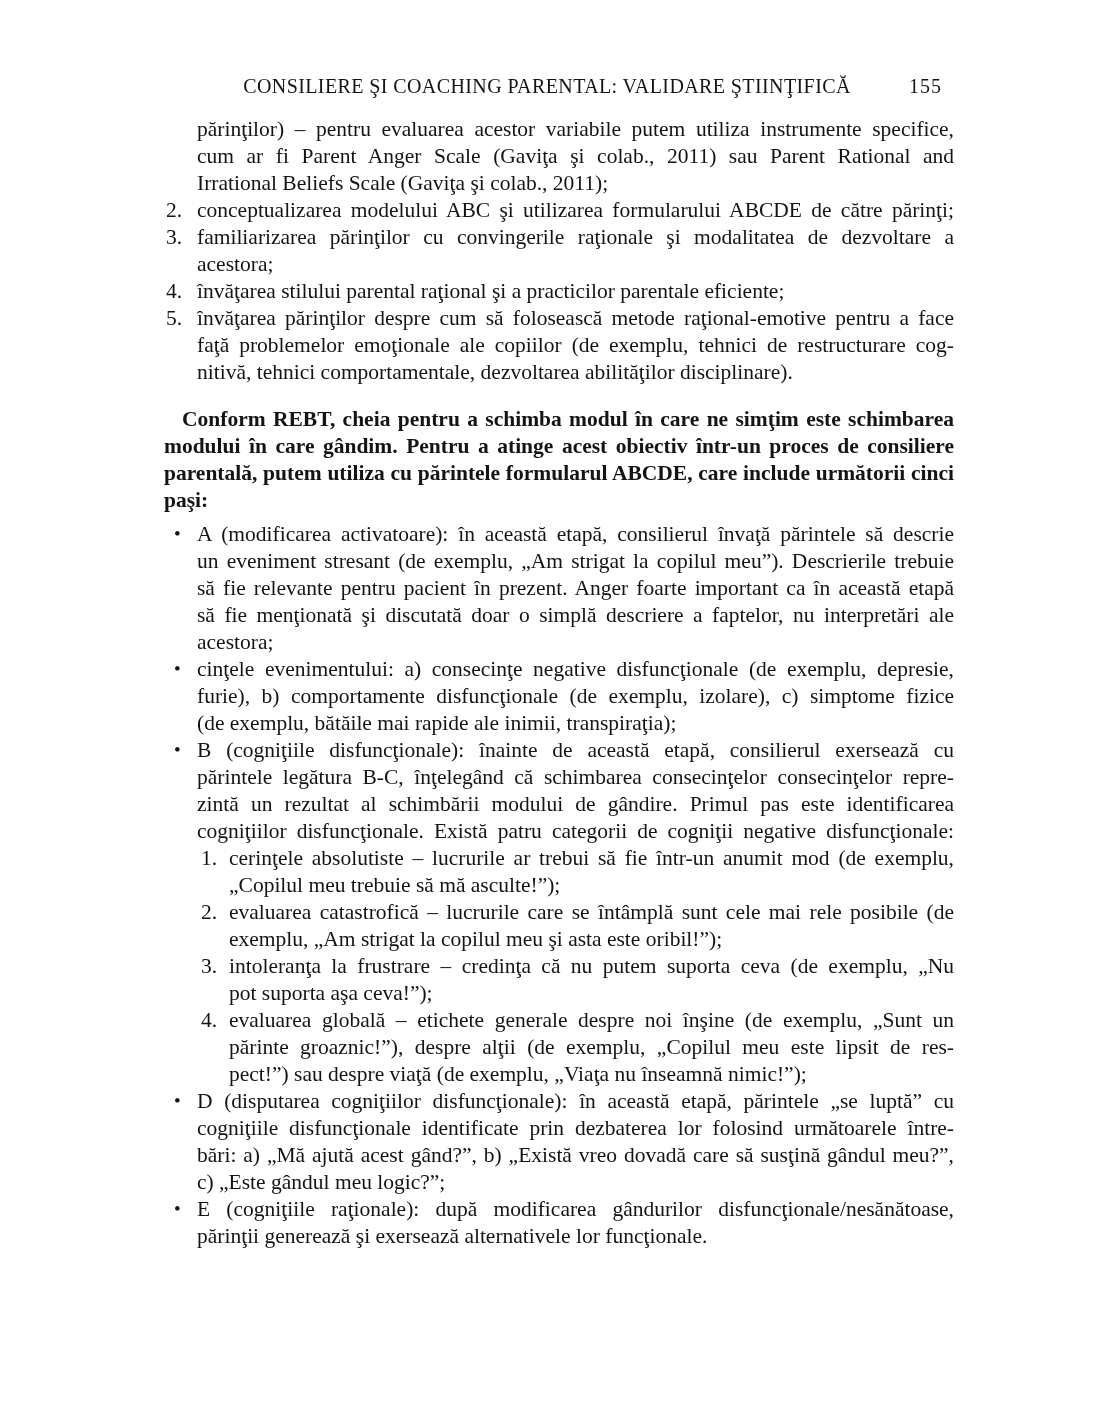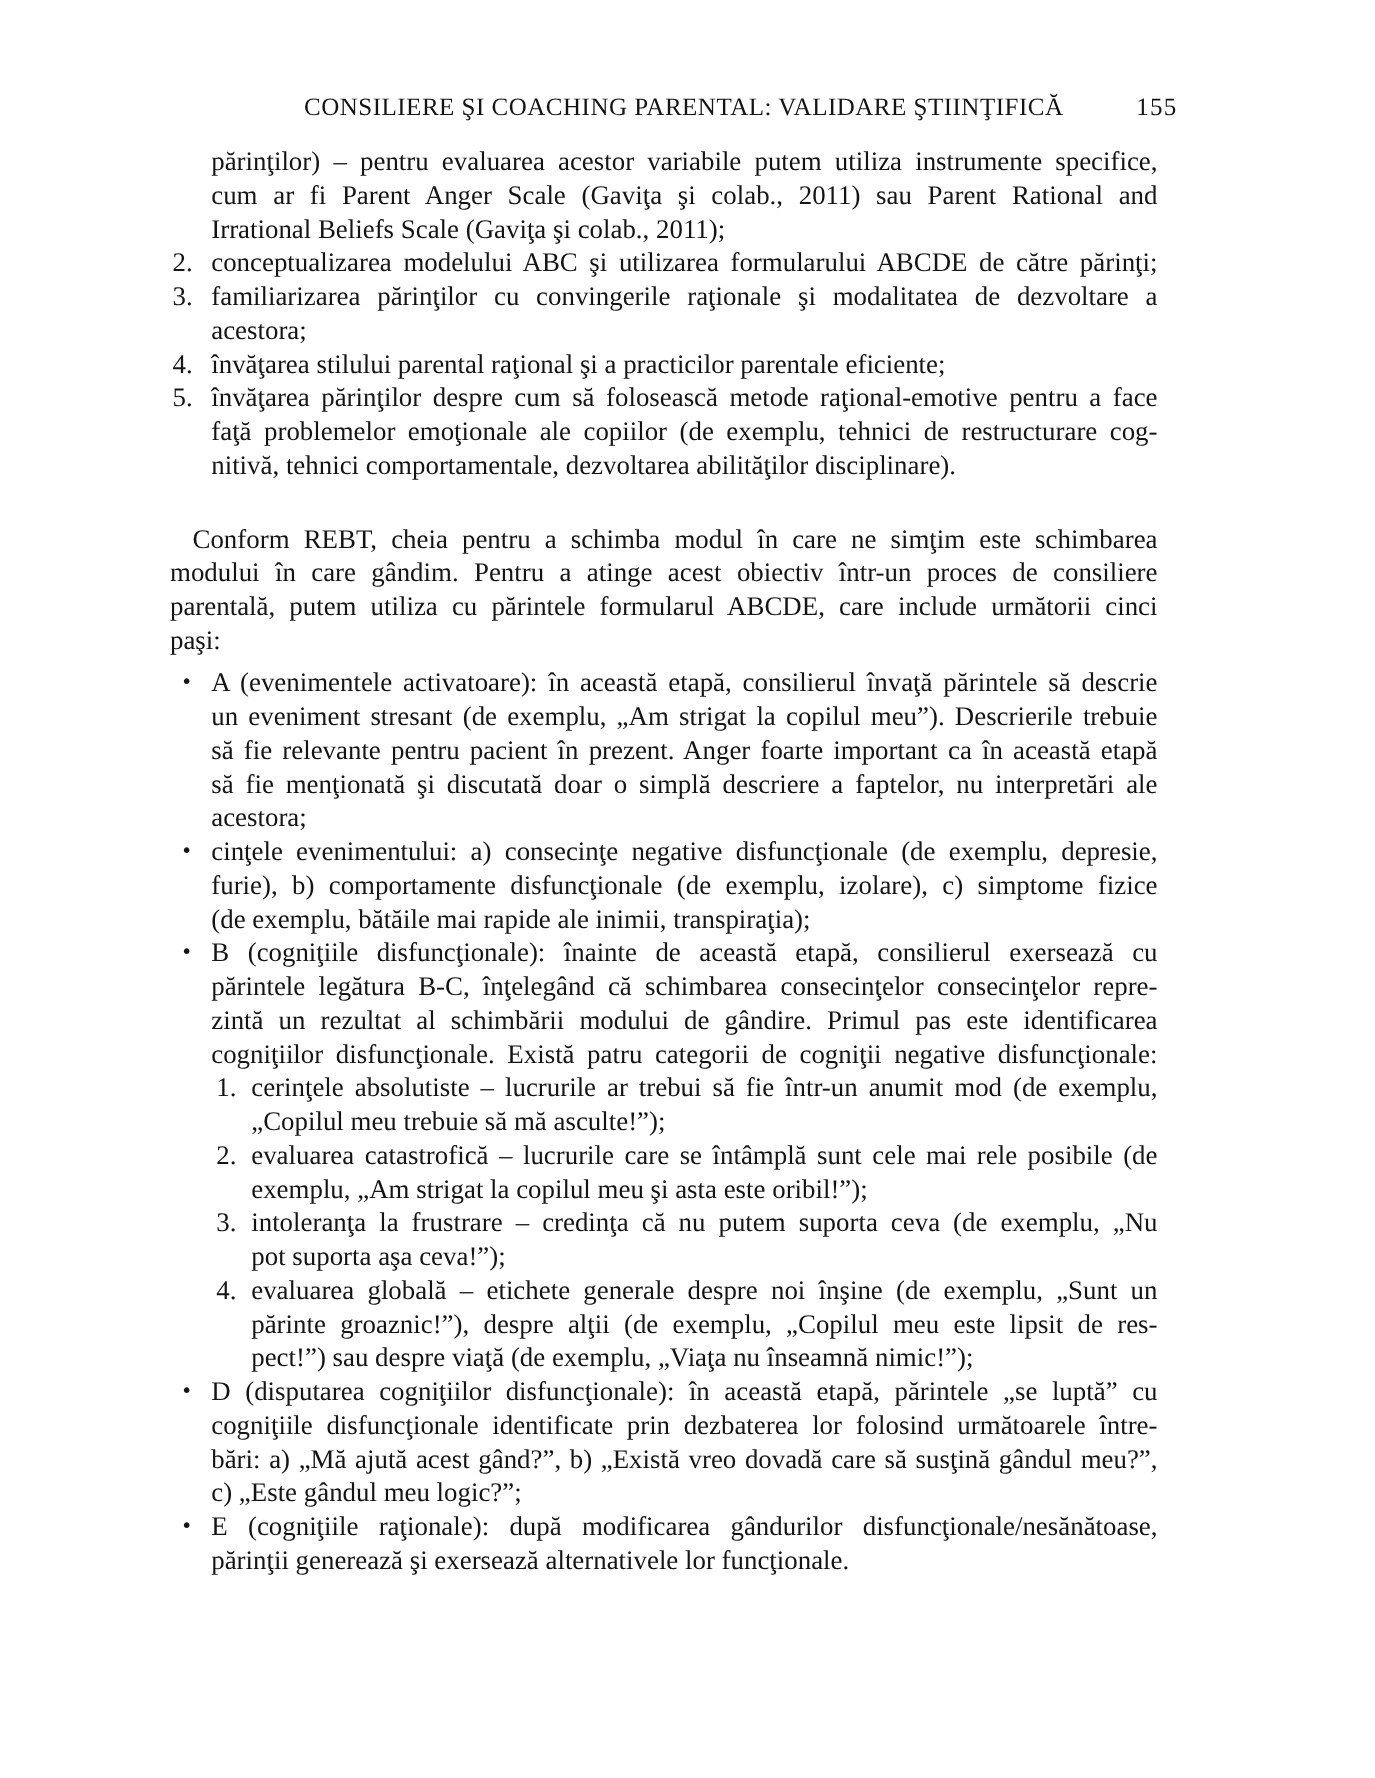--- a/index.html
+++ b/index.html
@@ -15,34 +15,34 @@
   .running-header{
     position:absolute;left:152px;top:74px;width:790px;
     font-size:20px;line-height:24px;text-align:center;
     letter-spacing:0.4px;white-space:nowrap;
   }
   .pagenum{
     position:absolute;right:0;top:0;
     font-size:20px;letter-spacing:1px;
   }
   .content{
-    position:absolute;left:136px;top:116px;width:790px;
+    position:absolute;left:164px;top:116px;width:790px;
     font-size:21.5px;line-height:27px;
   }
   .line{text-align:justify;text-align-last:justify;white-space:normal;}
   .line.e{text-align-last:left;}
   .blk{position:relative;}
   .blk.num{padding-left:33px;}
   .blk.num > .marker{position:absolute;left:2px;top:0;width:30px;}
   .blk.bul{padding-left:33px;}
   .blk.bul > .marker{position:absolute;left:10px;top:-1px;font-size:19px;}
   .blk.sub{padding-left:65px;}
   .blk.sub > .marker{position:absolute;left:37px;top:0;width:27px;}
   .blk.para .line:first-child{text-indent:18px;}
-  .gap-lg{margin-top:32px;}
+  .gap-lg{margin-top:20px;font-weight:bold;}
   .gap-sm{margin-top:7px;}
 </style>
 </head>
 <body>
 
 <div class="page">
 
   <div class="running-header">
     <span>CONSILIERE ŞI COACHING PARENTAL: VALIDARE ŞTIINŢIFICĂ</span>
     <span class="pagenum">155</span>
@@ -81,21 +81,21 @@
 
     <div class="blk para gap-lg">
       <div class="line">Conform REBT, cheia pentru a schimba modul în care ne simţim este schimbarea</div>
       <div class="line">modului în care gândim. Pentru a atinge acest obiectiv într-un proces de consiliere</div>
       <div class="line">parentală, putem utiliza cu părintele formularul ABCDE, care include următorii cinci</div>
       <div class="line e">paşi:</div>
     </div>
 
     <div class="blk bul gap-sm">
       <span class="marker">•</span>
-      <div class="line">A (evenimentele activatoare): în această etapă, consilierul învaţă părintele să descrie</div>
+      <div class="line">A (modificarea activatoare): în această etapă, consilierul învaţă părintele să descrie</div>
       <div class="line">un eveniment stresant (de exemplu, „Am strigat la copilul meu”). Descrierile trebuie</div>
       <div class="line">să fie relevante pentru pacient în prezent. Anger foarte important ca în această etapă</div>
       <div class="line">să fie menţionată şi discutată doar o simplă descriere a faptelor, nu interpretări ale</div>
       <div class="line e">acestora;</div>
     </div>
 
     <div class="blk bul">
       <span class="marker">•</span>
       <div class="line">cinţele evenimentului: a) consecinţe negative disfuncţionale (de exemplu, depresie,</div>
       <div class="line">furie), b) comportamente disfuncţionale (de exemplu, izolare), c) simptome fizice</div>

